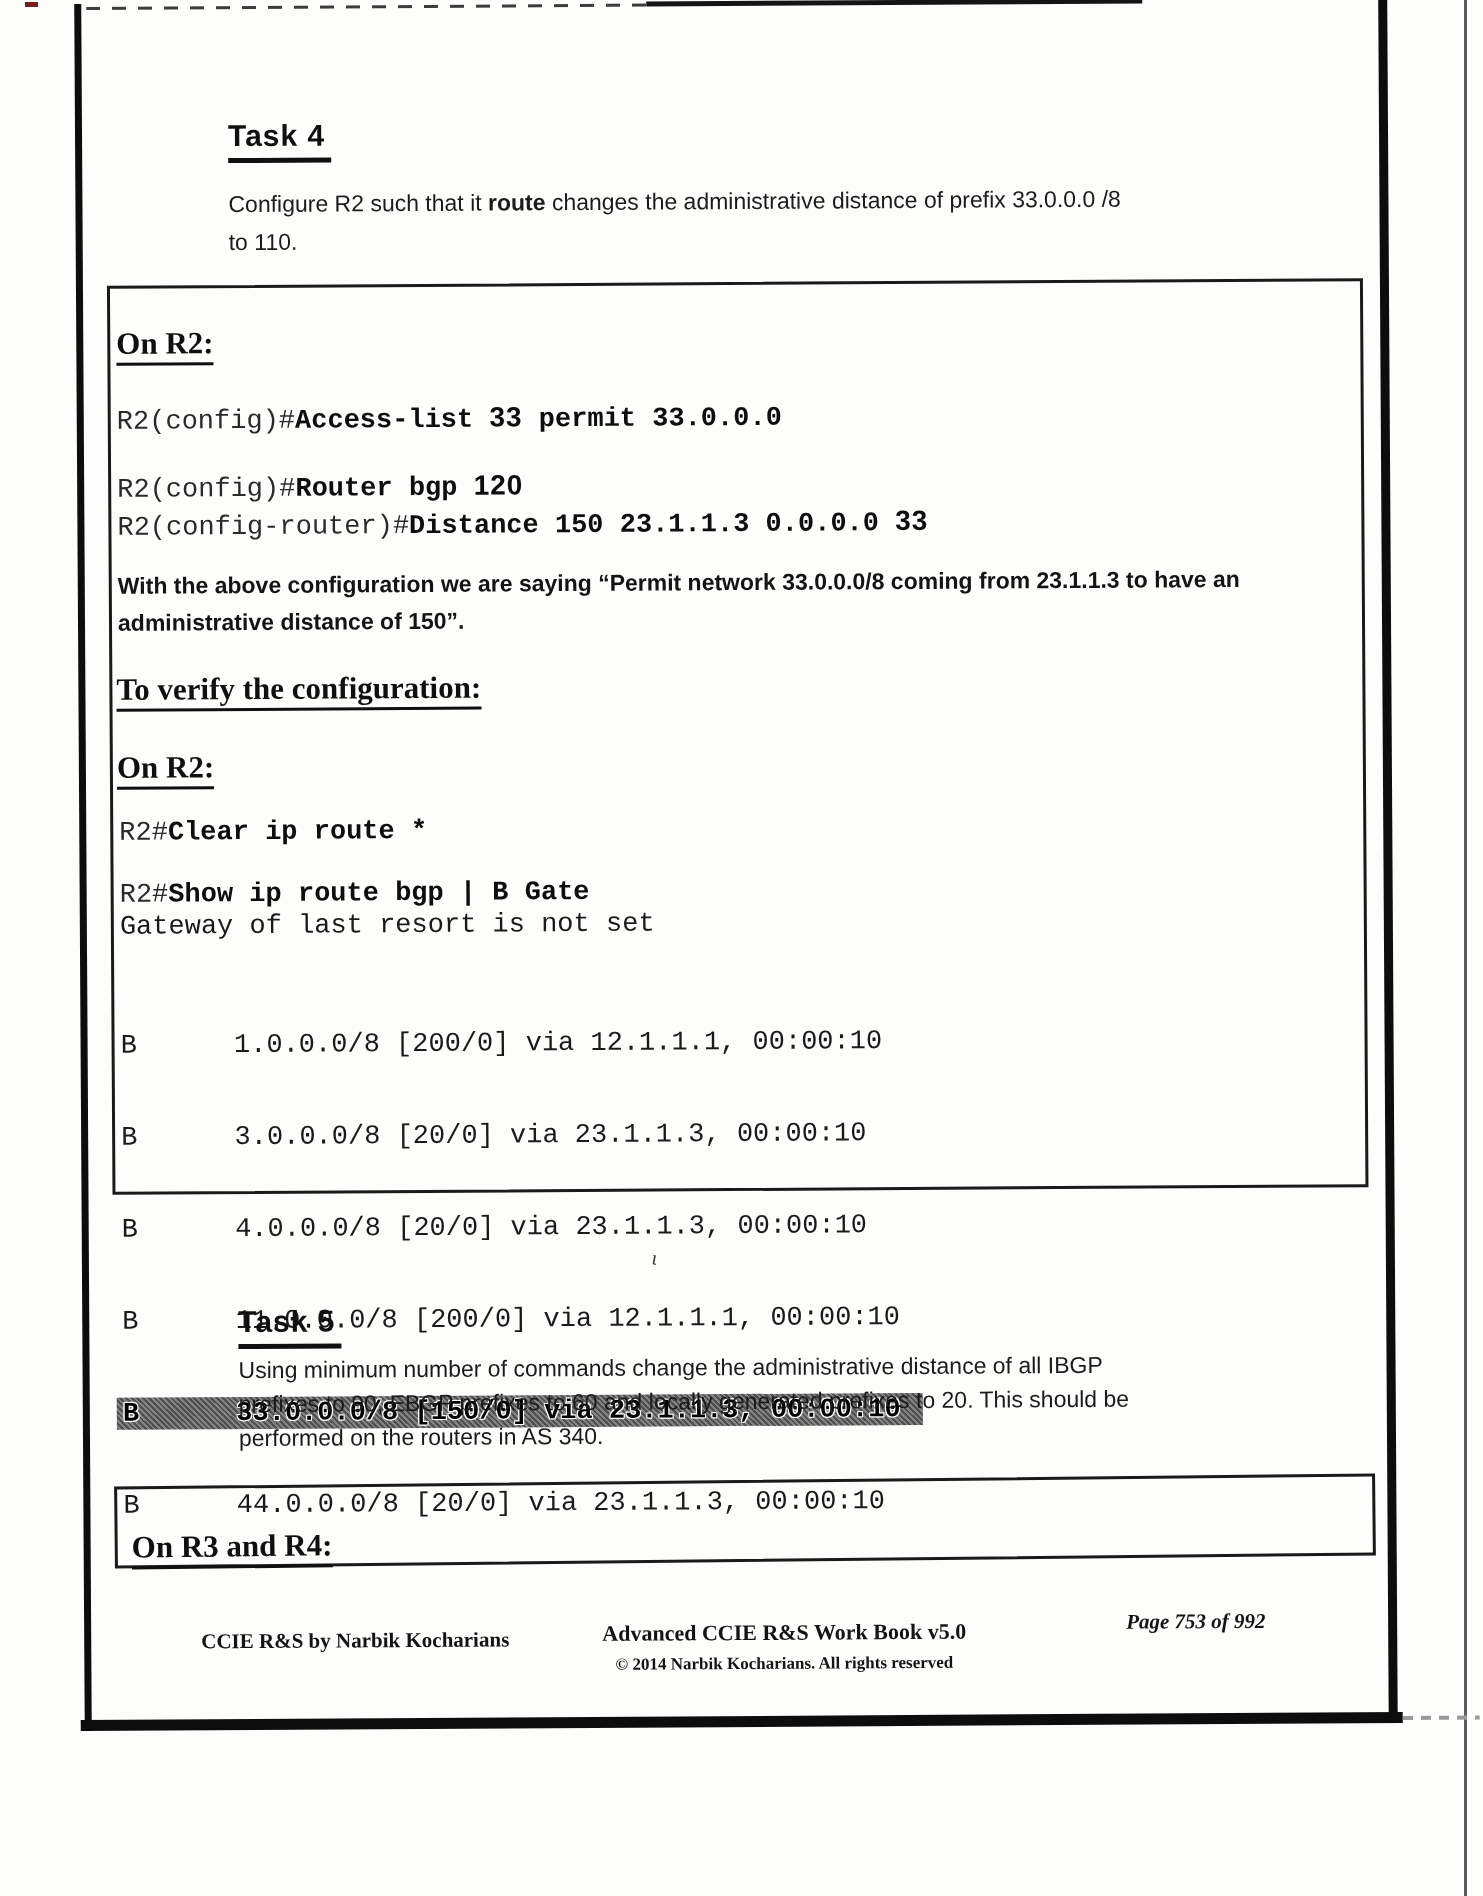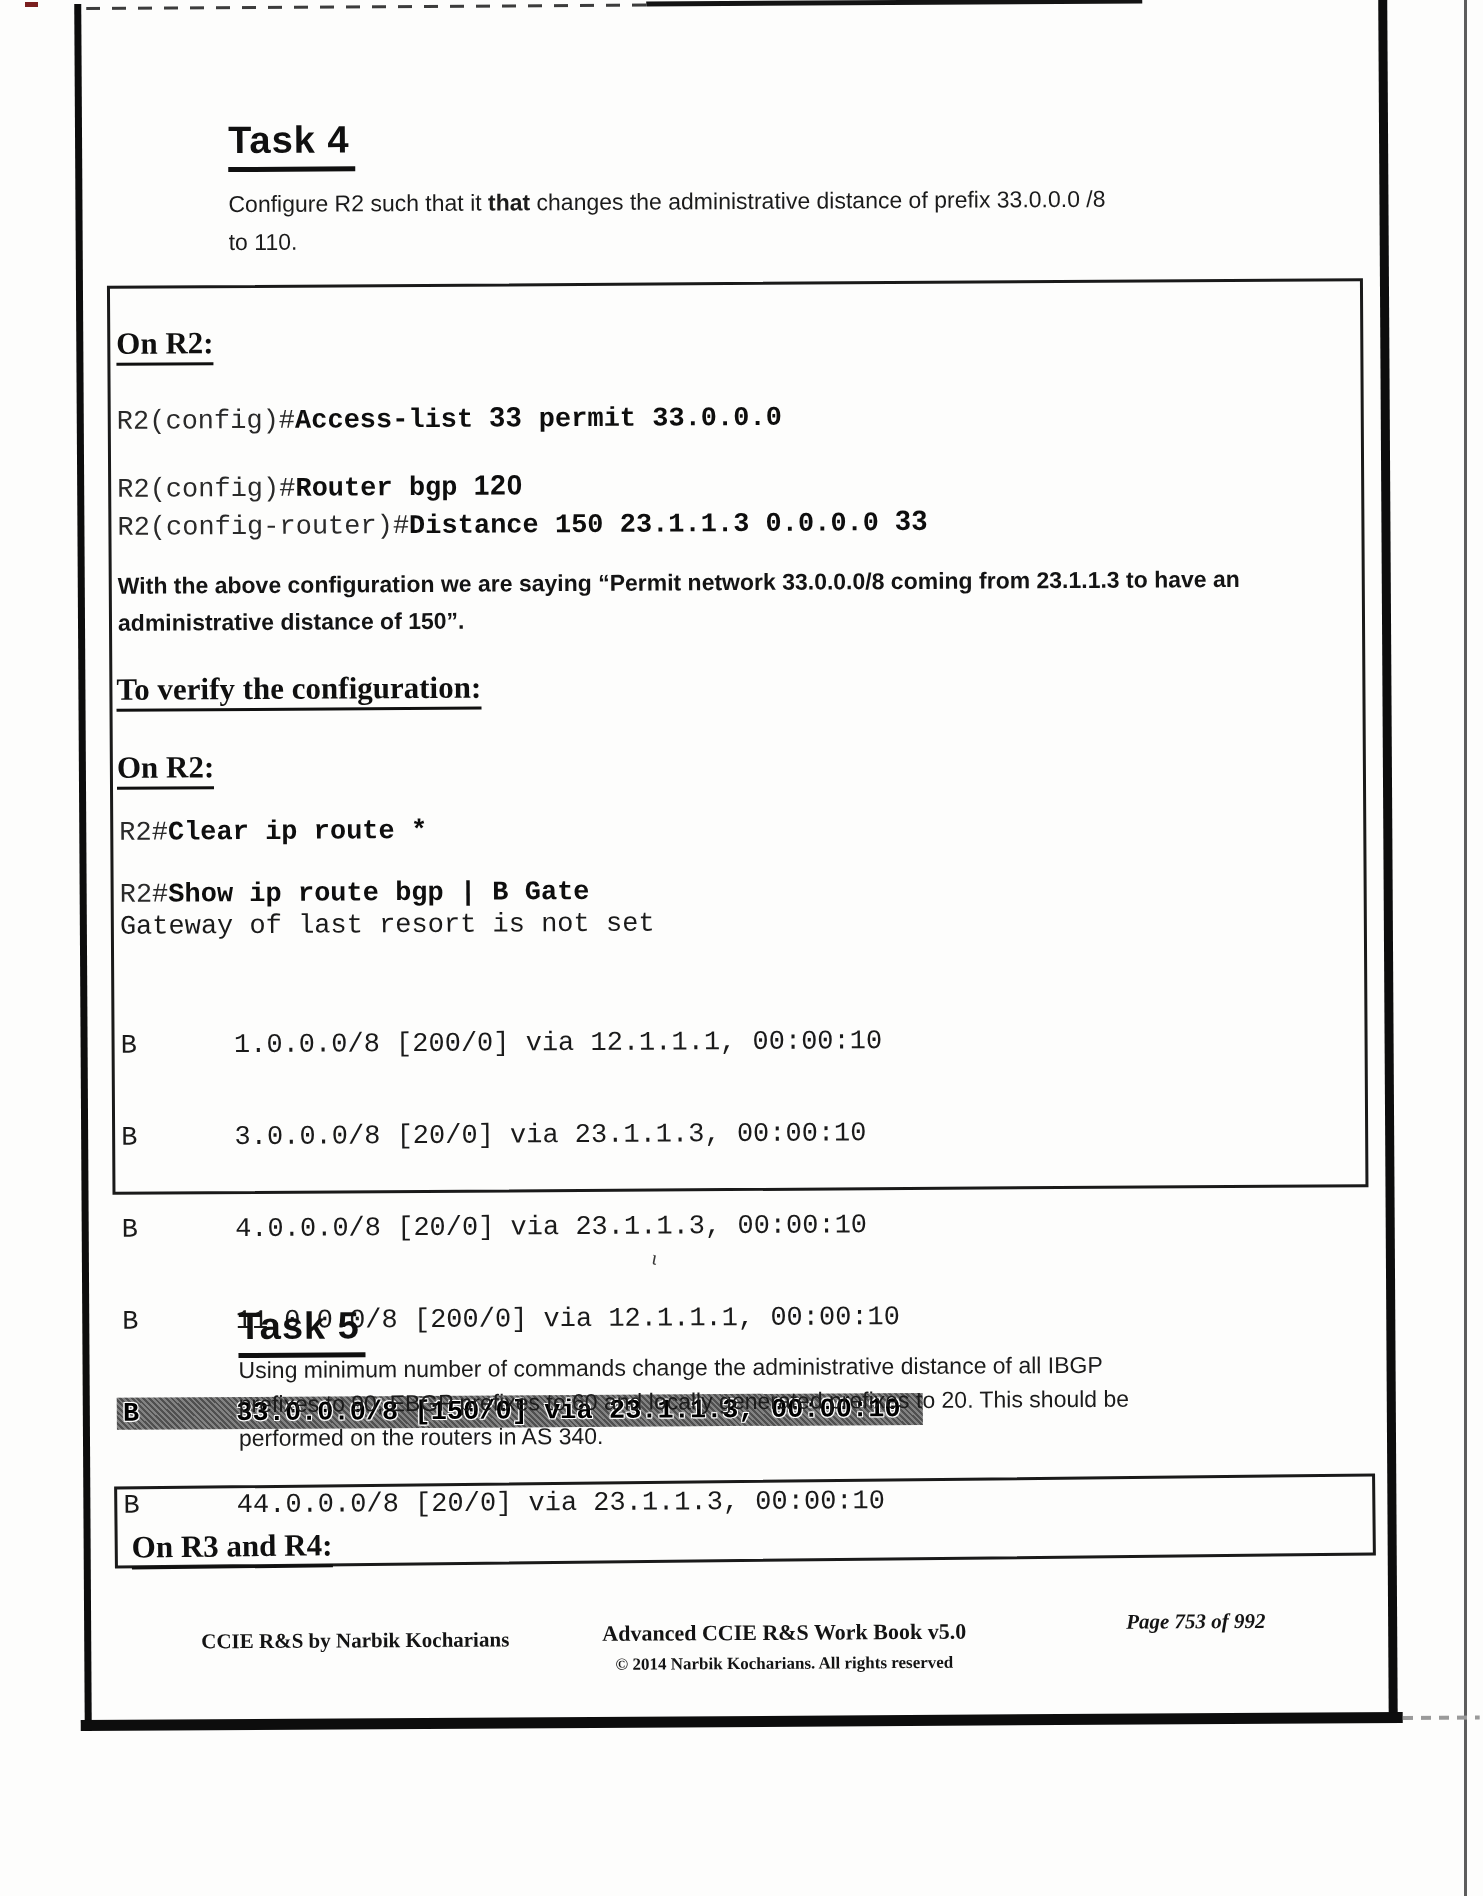--- a/index.html
+++ b/index.html
@@ -11,21 +11,21 @@
   
   .vline{position:absolute;background:#0d0d0d;}
   .hline{position:absolute;background:#0d0d0d;}
   .dashline{position:absolute;height:3px;
     background:repeating-linear-gradient(90deg,#3c3c3c 0 14px,transparent 14px 26px);}
   .dashdark{position:absolute;height:5px;background:#141414;}
   .graydash{position:absolute;height:4px;
     background:repeating-linear-gradient(90deg,#9a9a9a 0 10px,transparent 10px 18px);}
 
   
-  .task-h{position:absolute;display:inline-block;font-weight:700;font-size:38px;
+  .task-h{position:absolute;display:inline-block;font-weight:700;font-size:30px;
     letter-spacing:1px;color:#101010;border-bottom:5px solid #101010;padding:0 6px 5px 0;}
   .serif-h{position:absolute;display:inline-block;font-family:"Liberation Serif",serif;
     font-weight:700;font-size:31px;color:#101010;border-bottom:3px solid #101010;padding-bottom:1px;}
 
   
   .para{position:absolute;font-size:23px;line-height:38px;color:#1b1b1b;}
   .bpara{position:absolute;font-size:23px;line-height:37px;font-weight:700;color:#141414;}
   .b{font-weight:700;}
 
   
@@ -62,21 +62,21 @@
     <div class="dashline" style="left:92px;top:3px;width:560px;"></div>
     <div class="dashdark" style="left:652px;top:1px;width:496px;"></div>
     <div class="vline" style="left:80px;top:0;width:7px;height:1727px;"></div>
     <div class="vline" style="left:1384px;top:0;width:9px;height:1727px;"></div>
     <div class="hline" style="left:76px;top:1716px;width:1322px;height:11px;"></div>
     <div class="graydash" style="left:1398px;top:1720px;width:77px;"></div>
 
     <div class="task-h" style="left:233px;top:116px;">Task 4</div>
 
     <div class="para" style="left:233px;top:182px;width:960px;">
-      <span>Configure R2 such that it </span><span class="b">that</span><span> changes the administrative distance of prefix 33.0.0.0 /8</span><br>
+      <span>Configure R2 such that it </span><span class="b">route</span><span> changes the administrative distance of prefix 33.0.0.0 /8</span><br>
       <span>to 110.</span>
     </div>
 
     <div class="box" style="left:111px;top:282px;width:1250px;height:903px;"></div>
 
     <div class="serif-h" style="left:120px;top:322px;">On R2:</div>
 
     <div class="mono" style="left:120px;top:400px;"><span class="prompt">R2(config)#</span><span class="cb">Access-list </span><span class="num">33</span><span class="cb"> permit 33.0.0.0</span></div>
 
     <div class="mono" style="left:120px;top:468px;"><span class="prompt">R2(config)#</span><span class="cb">Router bgp </span><span class="num">120</span></div>

